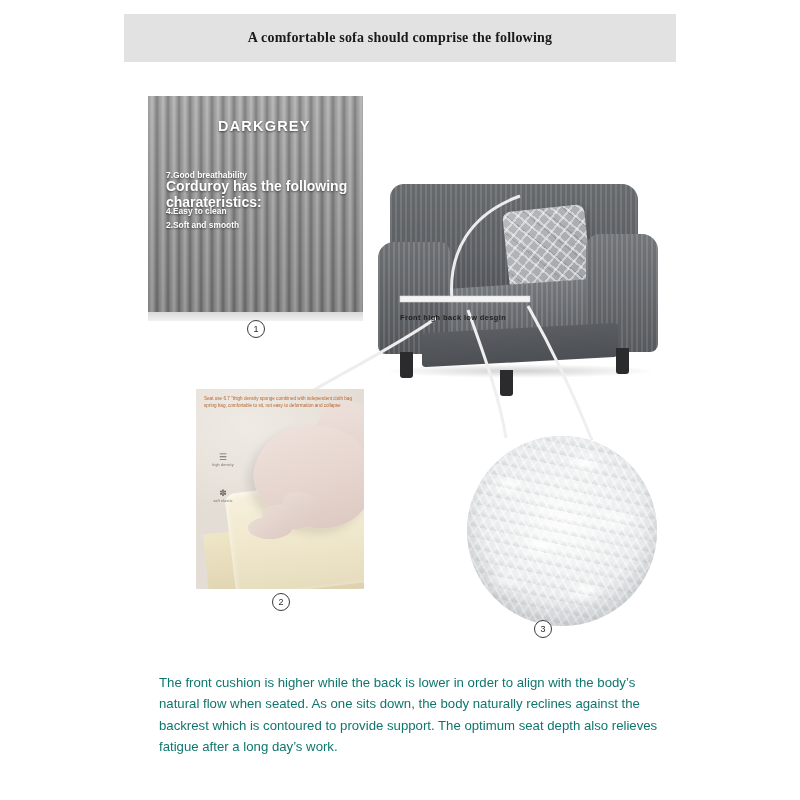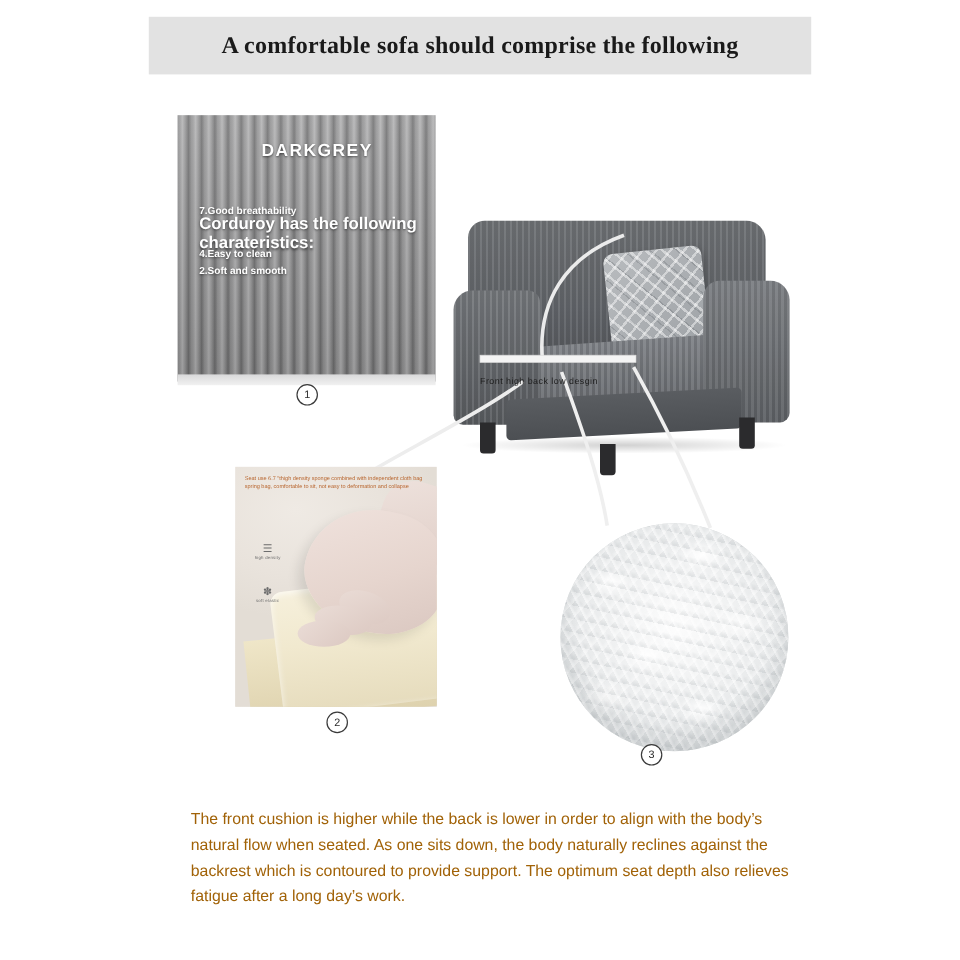--- a/index.html
+++ b/index.html
@@ -33,21 +33,21 @@
     position: absolute;
     left: 124px;
     top: 14px;
     width: 552px;
     height: 48px;
     display: flex;
     align-items: center;
     justify-content: center;
     font-family: "Liberation Serif", serif;
     font-weight: bold;
-    font-size: 20px;
+    font-size: 14px;
     color: #1a1a1a;
     letter-spacing: 0.2px;
     text-align: center;
   }
 
   
   .swatch {
     position: absolute;
     left: 148px;
     top: 96px;
@@ -370,21 +370,21 @@
     top: 0;
     width: 800px;
     height: 800px;
     pointer-events: none;
   }
   .design-label {
     position: absolute;
     left: 400px;
     top: 313px;
     font-size: 7.4px;
-    font-weight: normal;
+    font-weight: bold;
     letter-spacing: 0.4px;
     color: #1e1e1e;
   }
 
   
   .marker {
     position: absolute;
     width: 16px;
     height: 16px;
     border: 1px solid #3a3a3a;
@@ -401,21 +401,21 @@
   .marker.m3 { left: 534px; top: 620px; }
 
   
   .para {
     position: absolute;
     left: 159px;
     top: 672px;
     width: 512px;
     font-size: 13.2px;
     line-height: 1.62;
-    color: #a16207;
+    color: #0f766e;
   }
 </style>
 </head>
 <body>
 
 <div class="page">
 
   <div class="header-band"></div>
   <div class="header-title">A comfortable sofa should comprise the following</div>
 

